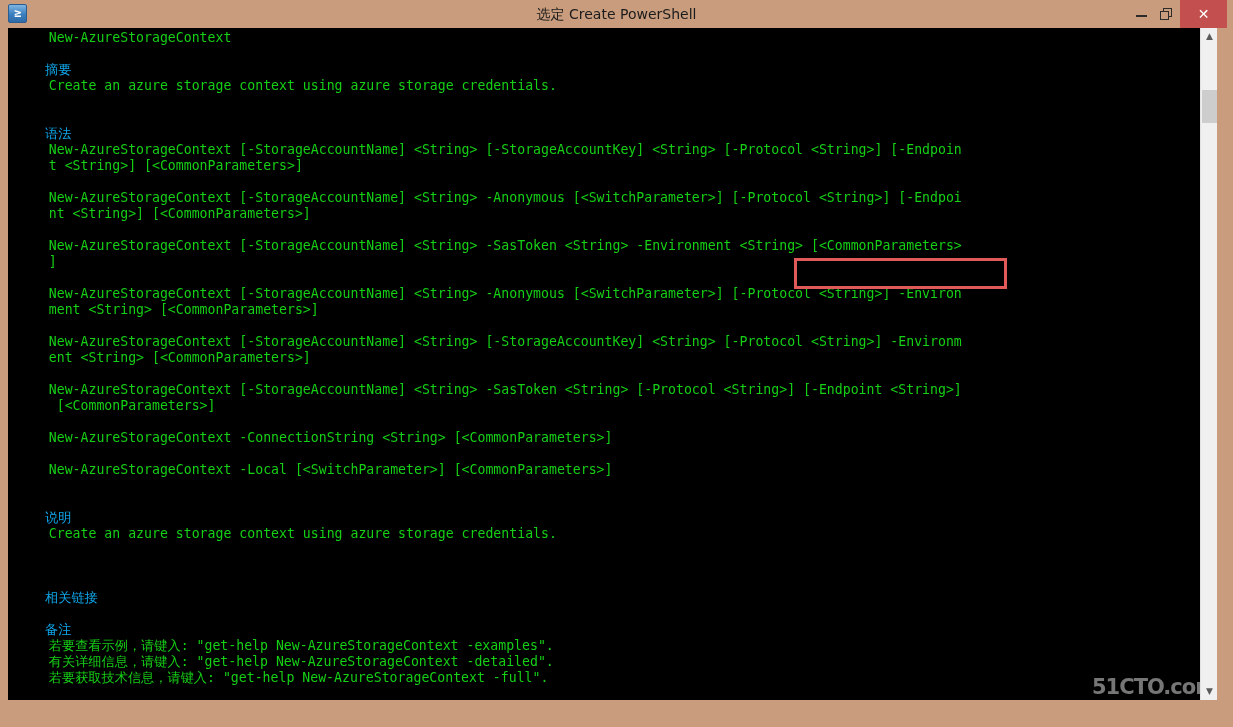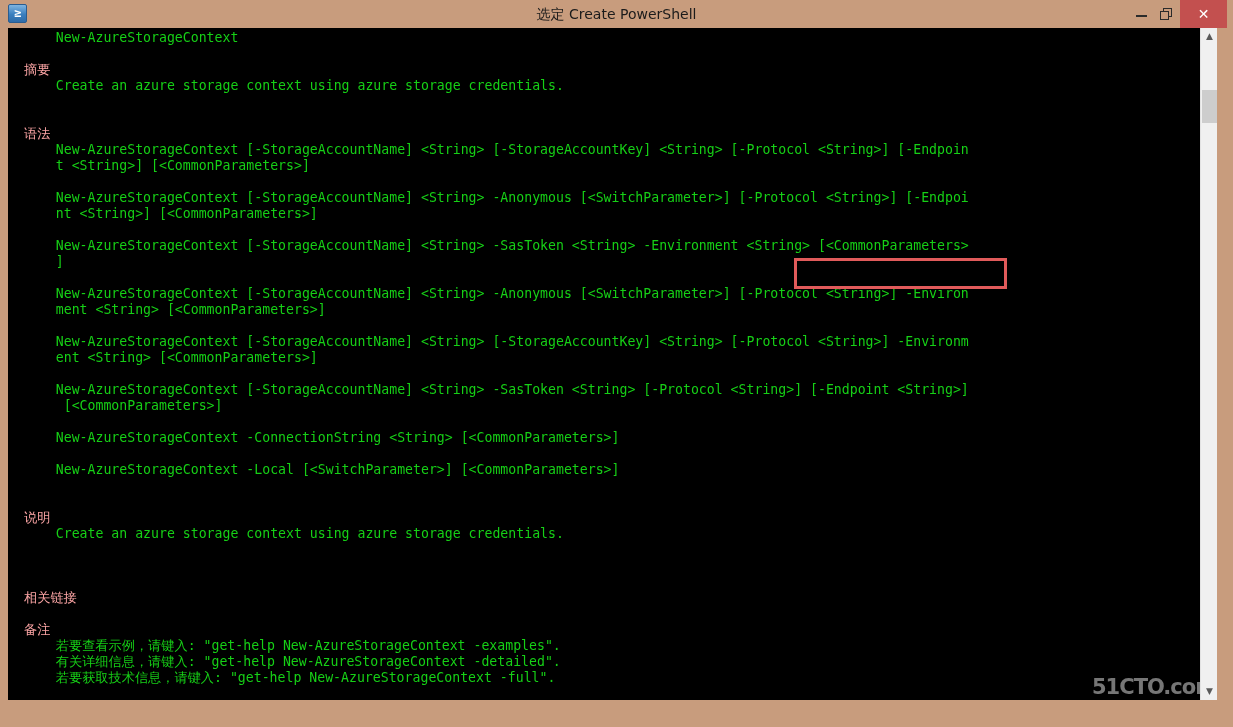--- a/index.html
+++ b/index.html
@@ -109,32 +109,32 @@
     position: absolute;
     left: 8px;
     top: 28px;
     width: 1192px;
     height: 672px;
     background: #000000;
     overflow: hidden;
   }
   #console-text {
     position: absolute;
-    left: 16px; top: 0;
+    left: 9px; top: 0;
     width: 1192px;
     font-family: "DejaVu Sans Mono", monospace;
     font-size: 13.2px;
     line-height: 16px;
     color: #16d016;
     white-space: pre;
     letter-spacing: 0px;
     padding-top: 2px;
   }
   .line { height: 16px; }
-  .hdr { color: #fca5a5; }
+  .hdr { color: #0ea5e9; margin-left: 28px; }
   .blank { height: 16px; }
 
   
   #redbox {
     position: absolute;
     left: 786px;
     top: 230px;
     width: 213px;
     height: 31px;
     border: 3px solid #e05a5a;

